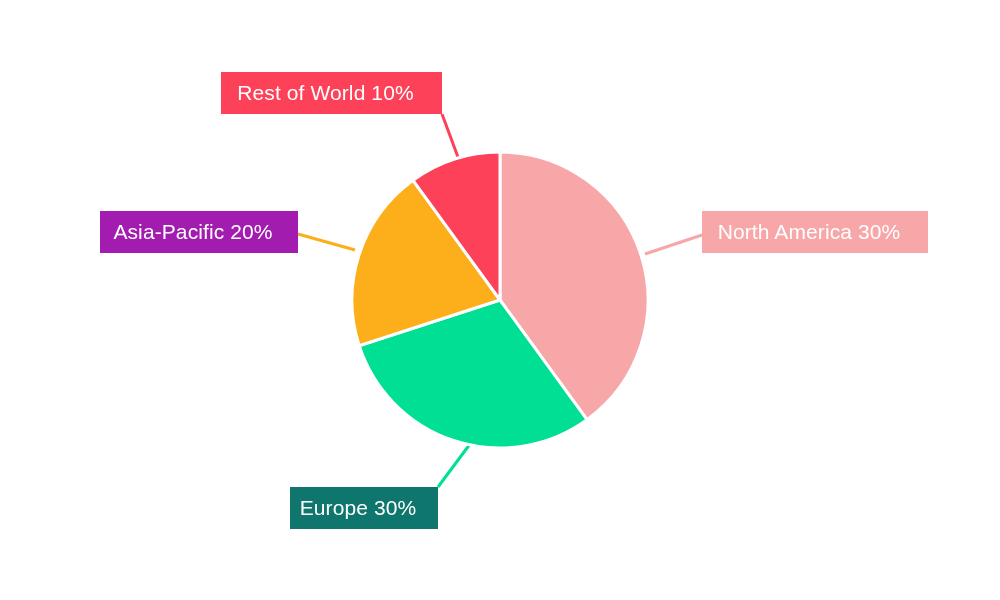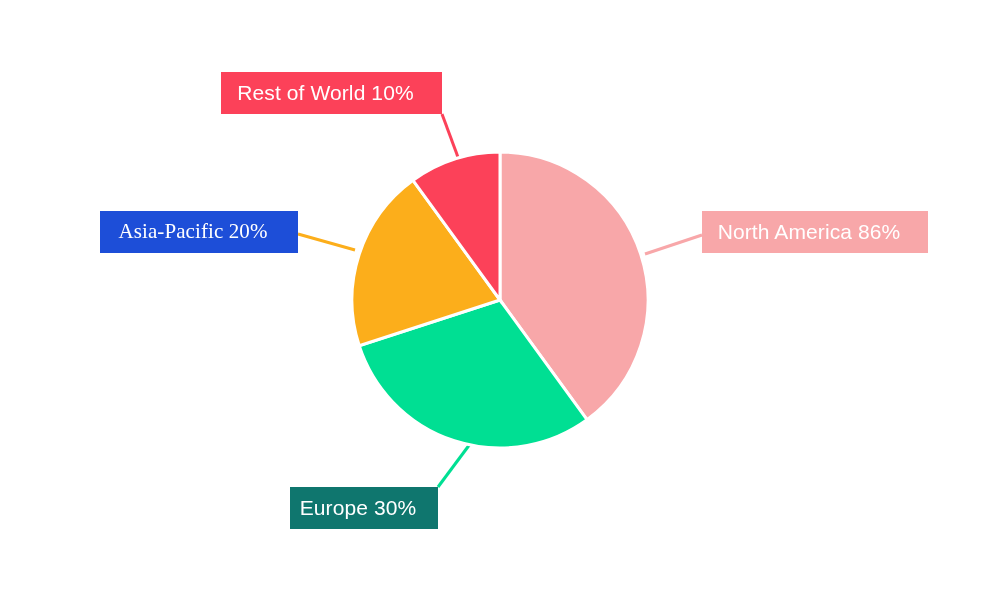--- a/index.html
+++ b/index.html
@@ -72,26 +72,26 @@
     <g id="pie-slices">
         <path d="M 500 300 L 500.00 152.00 A 148 148 0 0 1 586.99 419.73 Z" fill="#F8A7A9" stroke="#FFFFFF" stroke-width="3" stroke-linejoin="miter"></path>
         <path d="M 500 300 L 586.99 419.73 A 148 148 0 0 1 359.24 345.73 Z" fill="#00DF93" stroke="#FFFFFF" stroke-width="3" stroke-linejoin="miter"></path>
         <path d="M 500 300 L 359.24 345.73 A 148 148 0 0 1 413.01 180.27 Z" fill="#FCAE1B" stroke="#FFFFFF" stroke-width="3" stroke-linejoin="miter"></path>
         <path d="M 500 300 L 413.01 180.27 A 148 148 0 0 1 500.00 152.00 Z" fill="#FC4159" stroke="#FFFFFF" stroke-width="3" stroke-linejoin="miter"></path>
       </g>
   </svg>
 
   <div id="labels-layer">
       <div class="slice-label" style="left: 702px; top: 211px; width: 226px; height: 42px; background: rgb(248, 167, 169); color: rgb(255, 255, 255);">
-        <span>North America 86%</span>
+        <span>North America 30%</span>
       </div>
       <div class="slice-label" style="left: 290px; top: 487px; width: 148px; height: 42px; background: #0f766e; color: rgb(255, 255, 255);">
         <span>Europe 30%</span>
       </div>
-      <div class="slice-label" style="left: 100px; top: 211px; width: 198px; height: 42px; background: #1d4ed8; color: rgb(255, 255, 255); font-family: Liberation Serif, serif;">
+      <div class="slice-label" style="left: 100px; top: 211px; width: 198px; height: 42px; background: #a21caf; color: rgb(255, 255, 255);">
         <span>Asia-Pacific 20%</span>
       </div>
       <div class="slice-label" style="left: 221px; top: 72px; width: 221px; height: 42px; background: rgb(252, 65, 89); color: rgb(255, 255, 255);">
         <span>Rest of World 10%</span>
       </div>
     </div>
 
 </div>
 
 </body></html>

